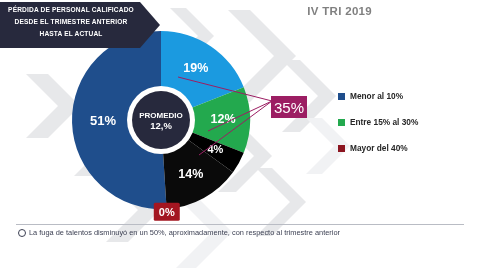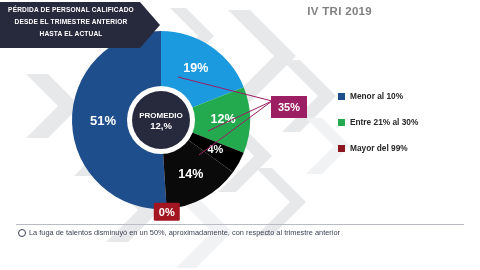--- a/index.html
+++ b/index.html
@@ -93,22 +93,22 @@
     left: 271px; top: 96px;
     width: 36px; height: 22px;
     background: #9c1e63;
     z-index: 6;
     display: flex;
     align-items: center;
     justify-content: center;
   }
   #callout-box span {
     color: #ffffff;
-    font-size: 11px;
-    font-weight: bold;
+    font-size: 15px;
+    font-weight: normal;
   }
 
   
   #legend {
     position: absolute;
     left: 338px; top: 38px;
     width: 140px;
     z-index: 5;
     margin-top: 45px;
   }
@@ -229,25 +229,25 @@
     <span>35%</span>
   </div>
 
   <div id="legend">
       <div class="legend-row">
         <span class="legend-swatch" style="background: rgb(31, 78, 140);"></span>
         <span class="legend-label">Menor al 10%</span>
       </div>
       <div class="legend-row">
         <span class="legend-swatch" style="background: rgb(35, 169, 78);"></span>
-        <span class="legend-label">Entre 21% al 30%</span>
+        <span class="legend-label">Entre 15% al 30%</span>
       </div>
       <div class="legend-row">
         <span class="legend-swatch" style="background: rgb(140, 21, 32);"></span>
-        <span class="legend-label">Mayor del 99%</span>
+        <span class="legend-label">Mayor del 40%</span>
       </div>
     </div>
 
   <div id="footer-rule"></div>
   <div id="footer-note">
     <span id="footer-bullet"></span>
     <span id="footer-text">La fuga de talentos disminuyó en un 50%, aproximadamente, con respecto al trimestre anterior</span>
   </div>
 
 </div>

